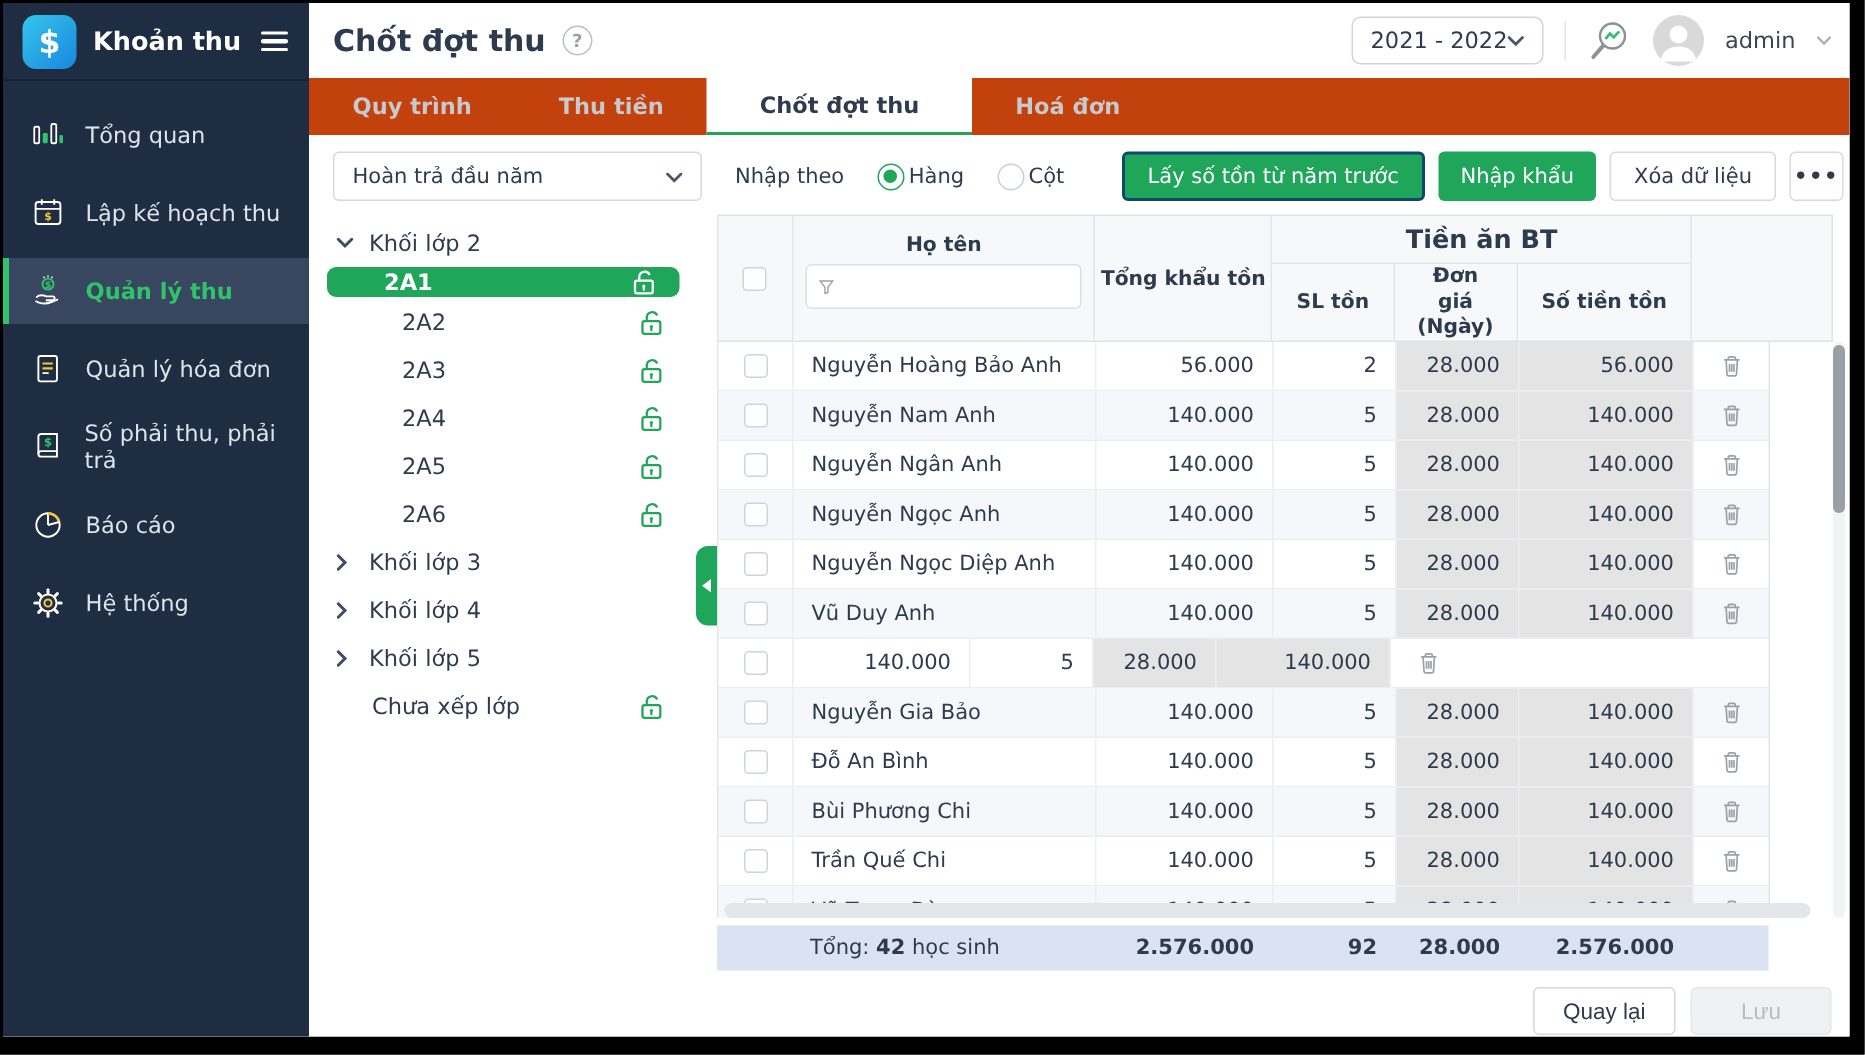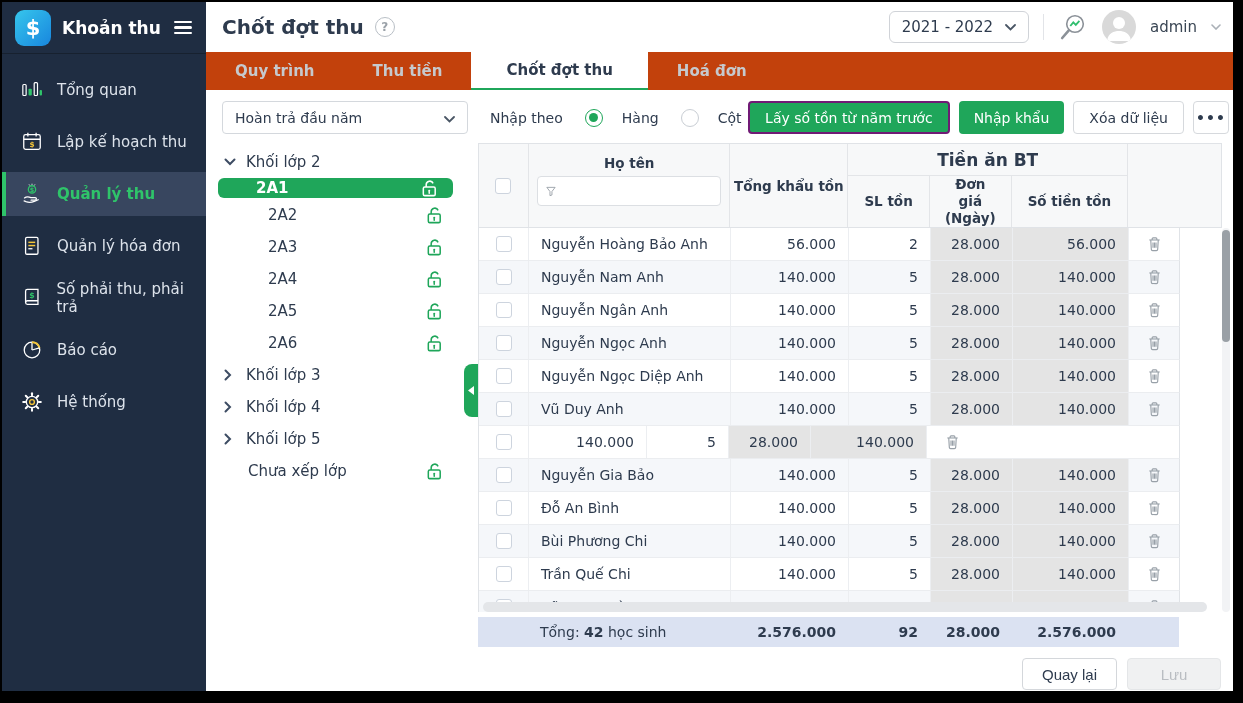--- a/index.html
+++ b/index.html
@@ -17,45 +17,45 @@
   .menu-item { height:44px; display:flex; align-items:center; gap:13px; padding-left:14px; margin-bottom:8px; color:#dde3eb; font-size:15px; border-left:4px solid transparent; cursor:pointer; }
   .menu-item.active { background:#38465f; border-left-color:#2fc46a; color:#2fc46a; font-weight:600; }
   .menu-icon { width:24px; display:flex; justify-content:center; }
 
   
   .main { position:absolute; left:204px; top:0; right:0; bottom:0; background:#fff; }
   .topbar { height:50px; display:flex; align-items:center; padding:0 12px 0 16px; background:#fff; }
   .page-title { font-size:20px; font-weight:600; color:#2e3b4e; }
   .help { width:20px; height:20px; border-radius:50%; border:1.5px solid #b9bfc6; color:#9aa1a8; font-size:12px; font-weight:bold; display:flex; align-items:center; justify-content:center; margin-left:11px; cursor:pointer; }
   .top-right { margin-left:auto; display:flex; align-items:center; gap:14px; }
-  .year-select { height:32px; min-width:118px; border:1px solid #d0d3d8; border-radius:6px; display:flex; align-items:center; gap:12px; padding:0 12px; font-size:15px; color:#2e3b4e; cursor:pointer; }
+  .year-select { height:32px; min-width:118px; border:1px solid #d0d3d8; border-radius:6px; display:flex; align-items:center; padding:0 12px; font-size:15px; color:#2e3b4e; cursor:pointer; }
   .vdivider { width:1px; height:26px; background:#e2e4e8; }
   .avatar { width:34px; height:34px; border-radius:50%; background:#d9d9d9; overflow:hidden; display:flex; justify-content:center; cursor:pointer; }
   .admin-name { font-size:15px; color:#3a4654; }
 
   .tabbar { position:absolute; top:50px; left:0; right:0; height:38px; background:#c2410c; display:flex;text-align:center; }
   .tab { height:38px; display:flex; align-items:center; padding:0 29px; font-size:15px; font-weight:600; color:#c6c9cd; cursor:pointer; }
   .tab.active { background:#fff; color:#2e3b4e; border-bottom:2px solid #1fa65a; padding:0 35px; }
 
   .content { position:absolute; left:0; top:88px; right:0; bottom:0; background:#fff; }
 
   
   .toolbar { position:absolute; top:10px; left:16px; right:4px; height:35px; display:flex; align-items:center; }
   .select { width:246px; height:33px; border:1px solid #d4d8dd; border-radius:4px; display:flex; align-items:center; padding:0 12px; font-size:14px; color:#2e3b4e; cursor:pointer; }
   .select .arrow { margin-left:auto; }
   .mode-label { margin-left:22px; font-size:14px; color:#2e3b4e; }
-  .radio-wrap { display:flex; align-items:center; gap:19px; margin-left:22px; cursor:pointer; }
+  .radio-wrap { display:flex; align-items:center; gap:3px; margin-left:22px; cursor:pointer; }
   .radio { width:18px; height:18px; border-radius:50%; border:1.5px solid #c9ced4; background:#fff; position:relative; display:inline-block; }
   .radio.checked { border-color:#1fa65a; }
   .radio.checked::after { content:""; position:absolute; inset:3.5px; border-radius:50%; background:#1fa65a; }
   .radio-label { font-size:14px; color:#2e3b4e; }
   .btn-group { margin-left:auto; display:flex; align-items:center; gap:9px; }
   .btn { height:33px; border-radius:4px; font-size:14px; padding:0 15px; display:flex; align-items:center; justify-content:center; cursor:pointer; font-family:"DejaVu Sans", sans-serif; }
   .btn-green { background:#1fa65a; color:#fff; border:none; }
-  .btn-hl { border:2px solid #701a75; }
+  .btn-hl { border:2px solid #0c4a6e; }
   .btn-white { background:#fff; color:#2e3b4e; border:1px solid #d6d9dd; }
   .btn-more { width:36px; padding:0; letter-spacing:1px; font-weight:bold; color:#2e3b4e; }
 
   
   .tree { position:absolute; left:0; top:56px; width:272px; }
   .tree-item { height:32px; display:flex; align-items:center; padding-left:18px; font-size:15px; color:#2e3b4e; cursor:pointer; }
   .tree-item .chev { width:20px; display:flex; align-items:center; color:#3d4c63; }
   .tree-item.leaf .tree-label { margin-left:44px; }
   .tree-item.unassigned .tree-label { margin-left:24px; }
   .tree-item.group .tree-label { margin-left:2px; }

